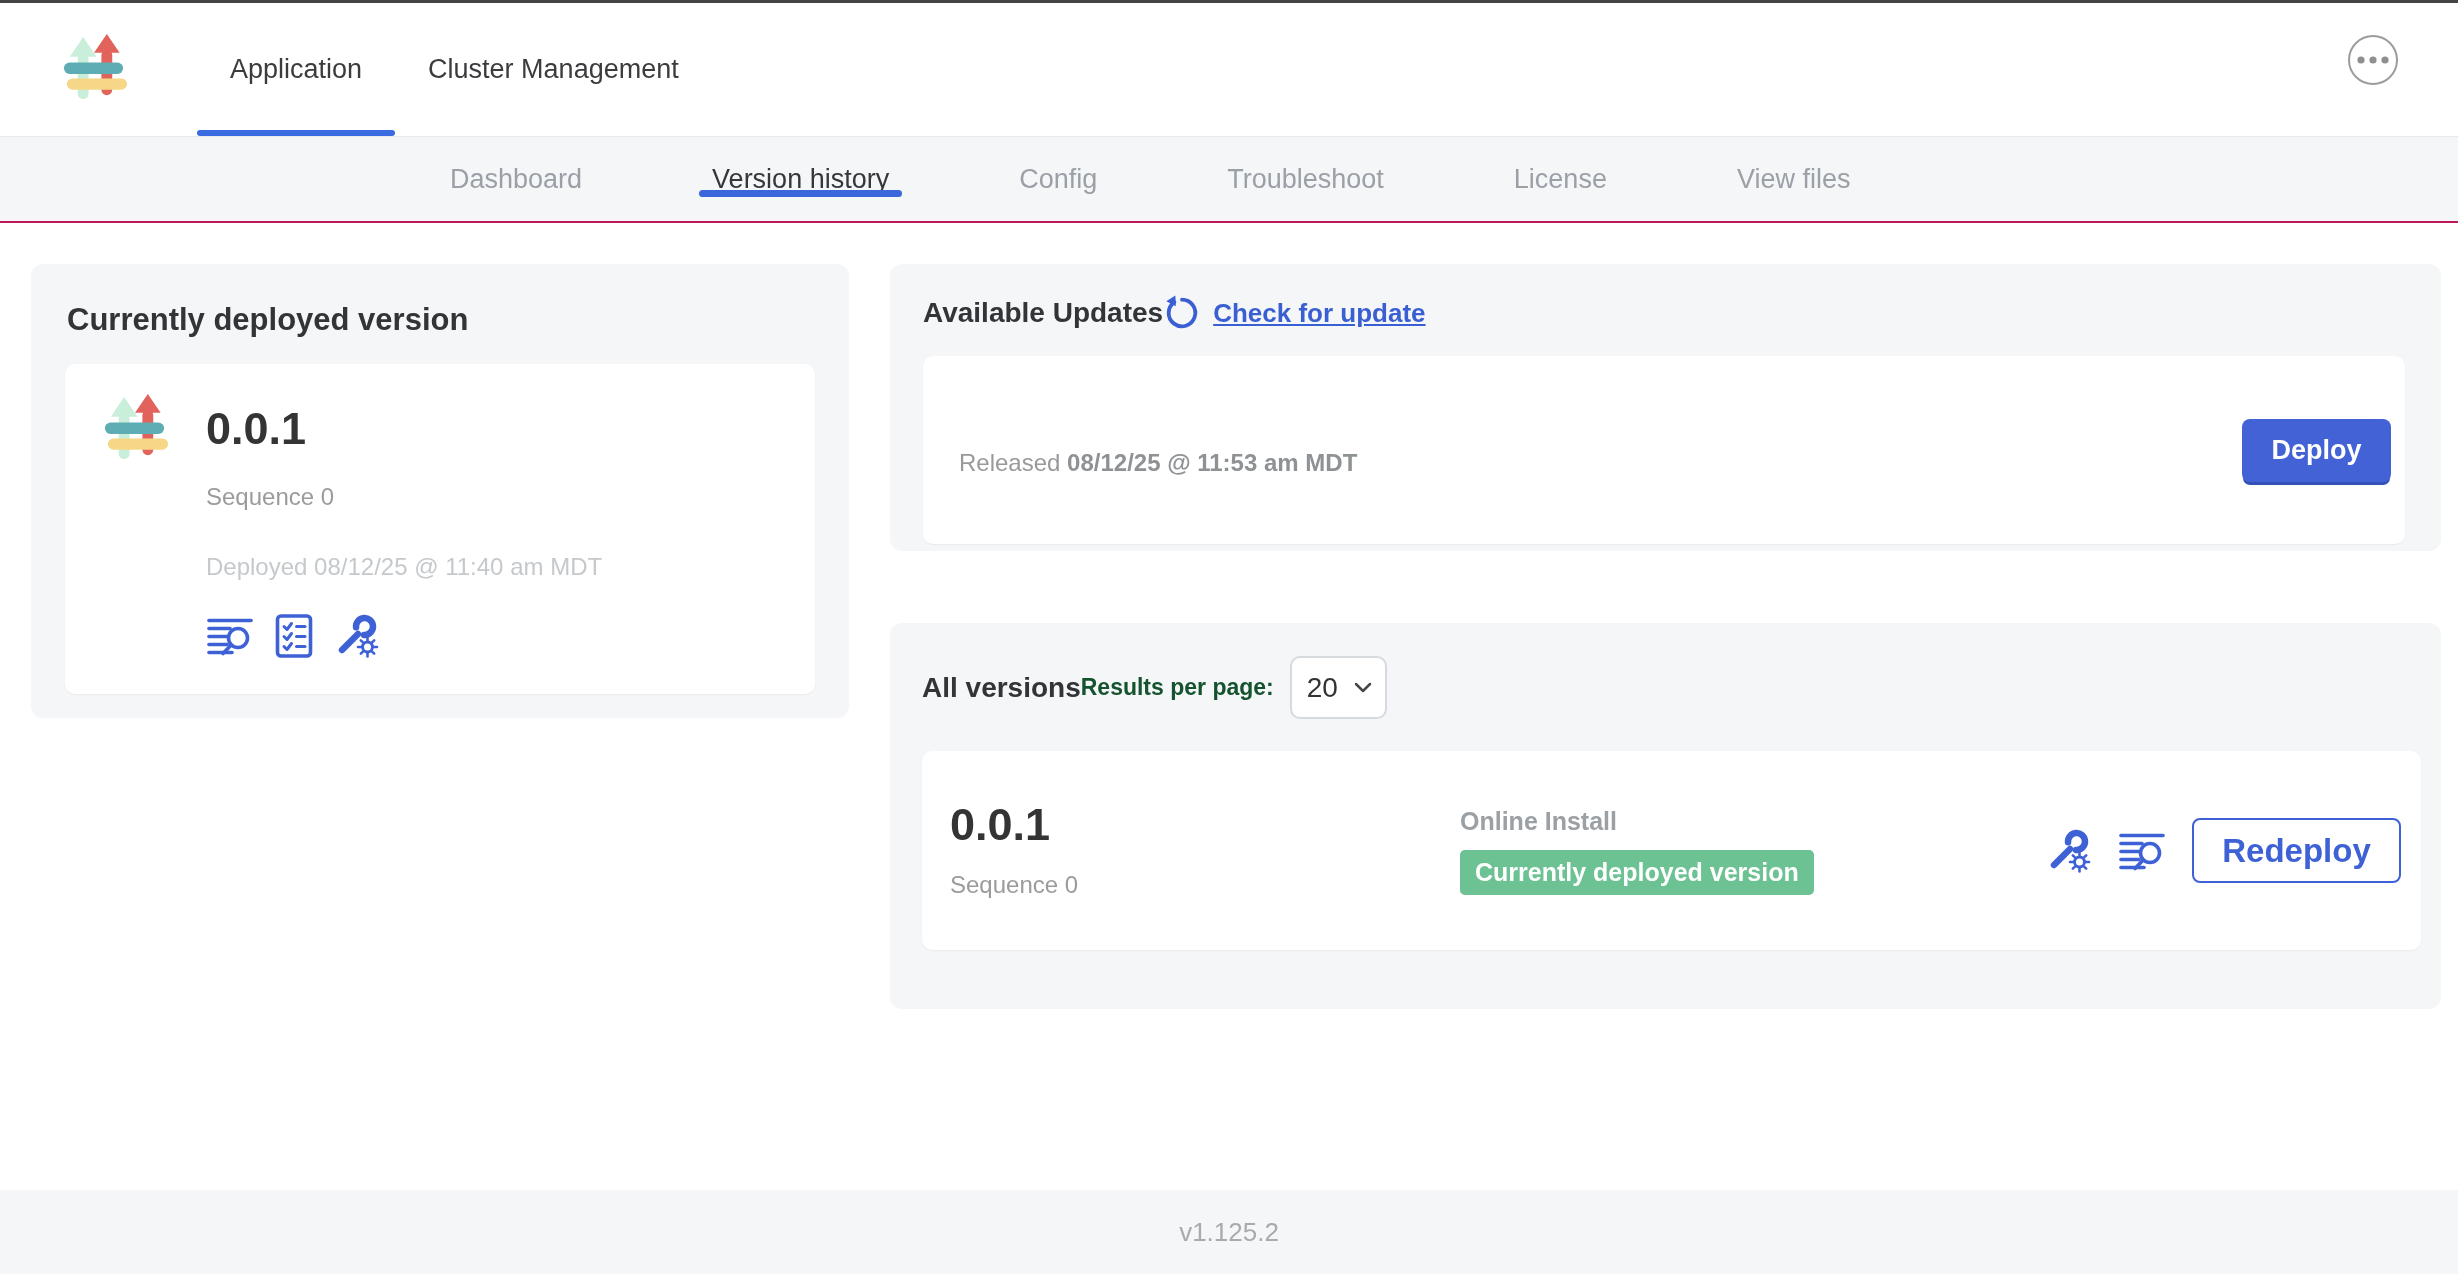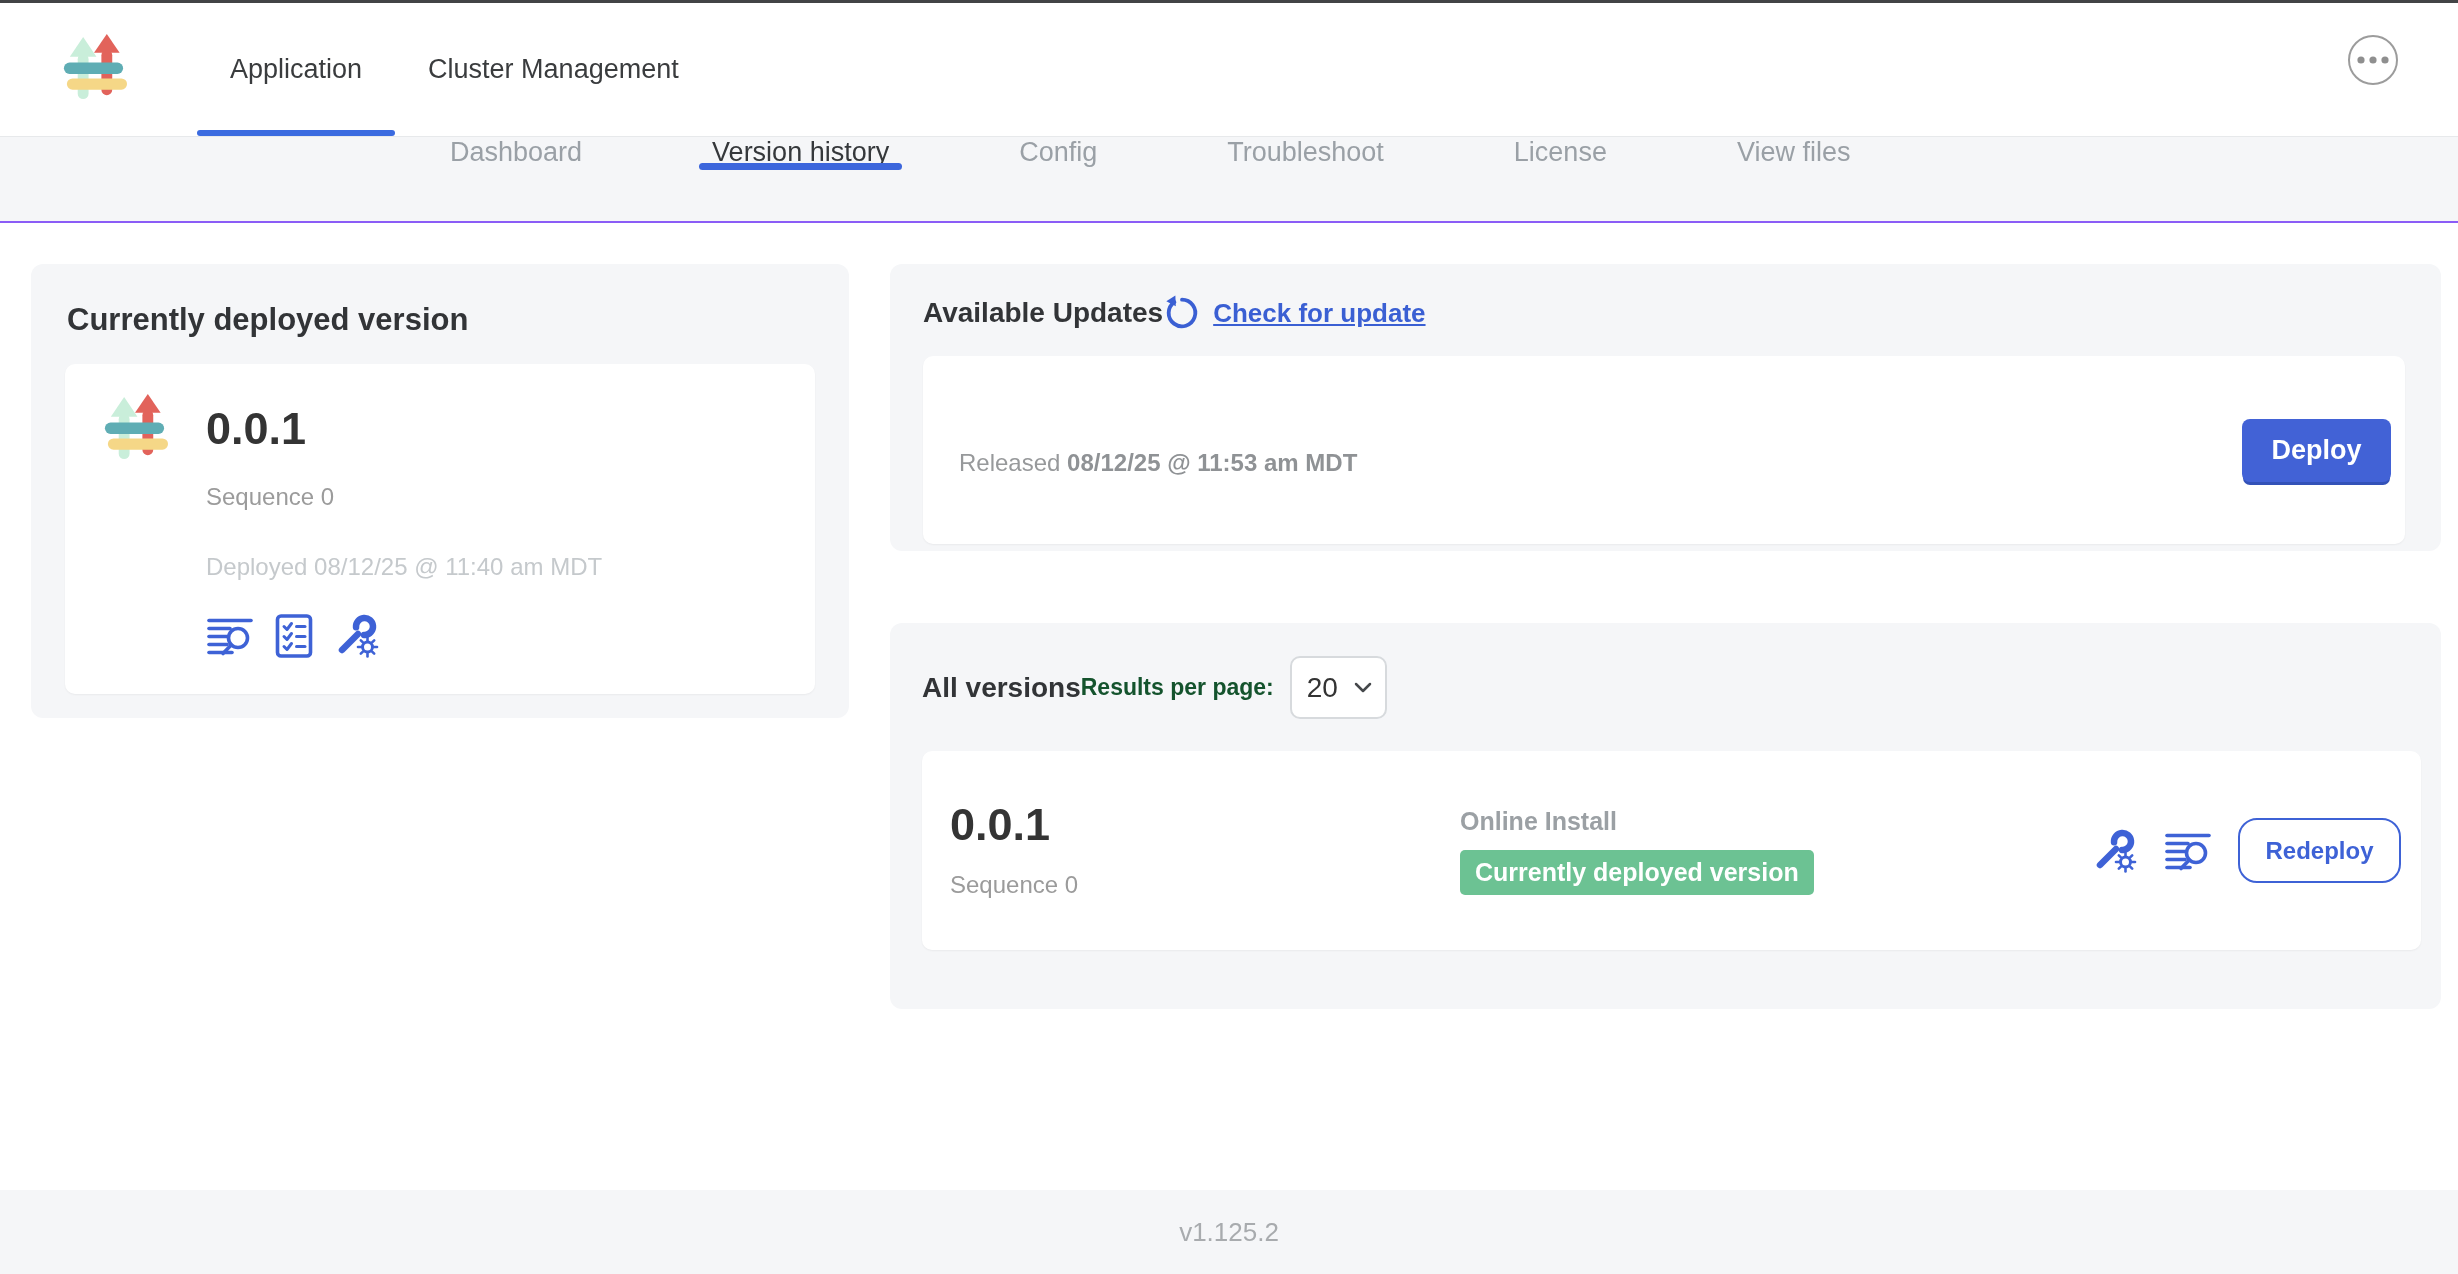--- a/index.html
+++ b/index.html
@@ -30,22 +30,22 @@
     background: #3b6be0; border-radius: 3px;
   }
   .menu-btn {
     position: absolute; right: 60px; top: 32px; width: 50px; height: 50px;
     border-radius: 50%; border: 2.5px solid #9c9c9c; background: #fff;
     display: flex; align-items: center; justify-content: center; cursor: pointer;
   }
 
   
   .subnav {
-    height: 86px; background: #f5f6f8; border-bottom: 2px solid #8b5cf6;
-    display: flex; align-items: flex-start; padding-left: 450px;
+    height: 86px; background: #f5f6f8; border-bottom: 2px solid #be185d;
+    display: flex; align-items: center; padding-left: 450px;
   }
   .subnav-tab {
     position: relative; display: flex; align-items: center; margin-right: 130px;
     font-size: 27px; color: #9aa0a6; cursor: pointer; background: none; border: none;
     font-family: inherit; white-space: nowrap;
   }
   .subnav-tab.active { color: #35383b; font-weight: 500; }
   .subnav-tab .tab-underline {
     position: absolute; left: -13px; right: -13px; bottom: -2px; height: 7px;
     background: #3c66dc; border-radius: 3.5px;
@@ -99,22 +99,22 @@
   .row-left .version-number { margin-top: 0; }
   .row-left .sequence-text { margin-top: 24px; }
   .row-mid { display: flex; flex-direction: column; align-items: flex-start; }
   .install-type { font-size: 25px; font-weight: 700; color: #9ba0a4; }
   .status-badge {
     margin-top: 14px; background: #6cc293; color: #fff; font-size: 25px; font-weight: 700;
     padding: 8px 15px; border-radius: 5px;
   }
   .row-right { margin-left: auto; display: flex; align-items: center; gap: 26px; }
   .redeploy-btn {
-    width: 163px; height: 65px; background: #fff; border: 2.5px solid #3e62d6; border-radius: 19px;
-    color: #3e62d6; font-size: 24px; font-weight: 700; cursor: pointer; font-family: inherit;
+    width: 209px; height: 65px; background: #fff; border: 2.5px solid #3e62d6; border-radius: 8px;
+    color: #3e62d6; font-size: 33px; font-weight: 700; cursor: pointer; font-family: inherit;
   }
 
   
   .footer {
     position: absolute; left: 0; right: 0; top: 1190px; height: 84px; background: #f5f6f8;
     display: flex; align-items: center; justify-content: center;
     font-size: 26px; color: #a8abae;
   }
 </style>
 </head>

